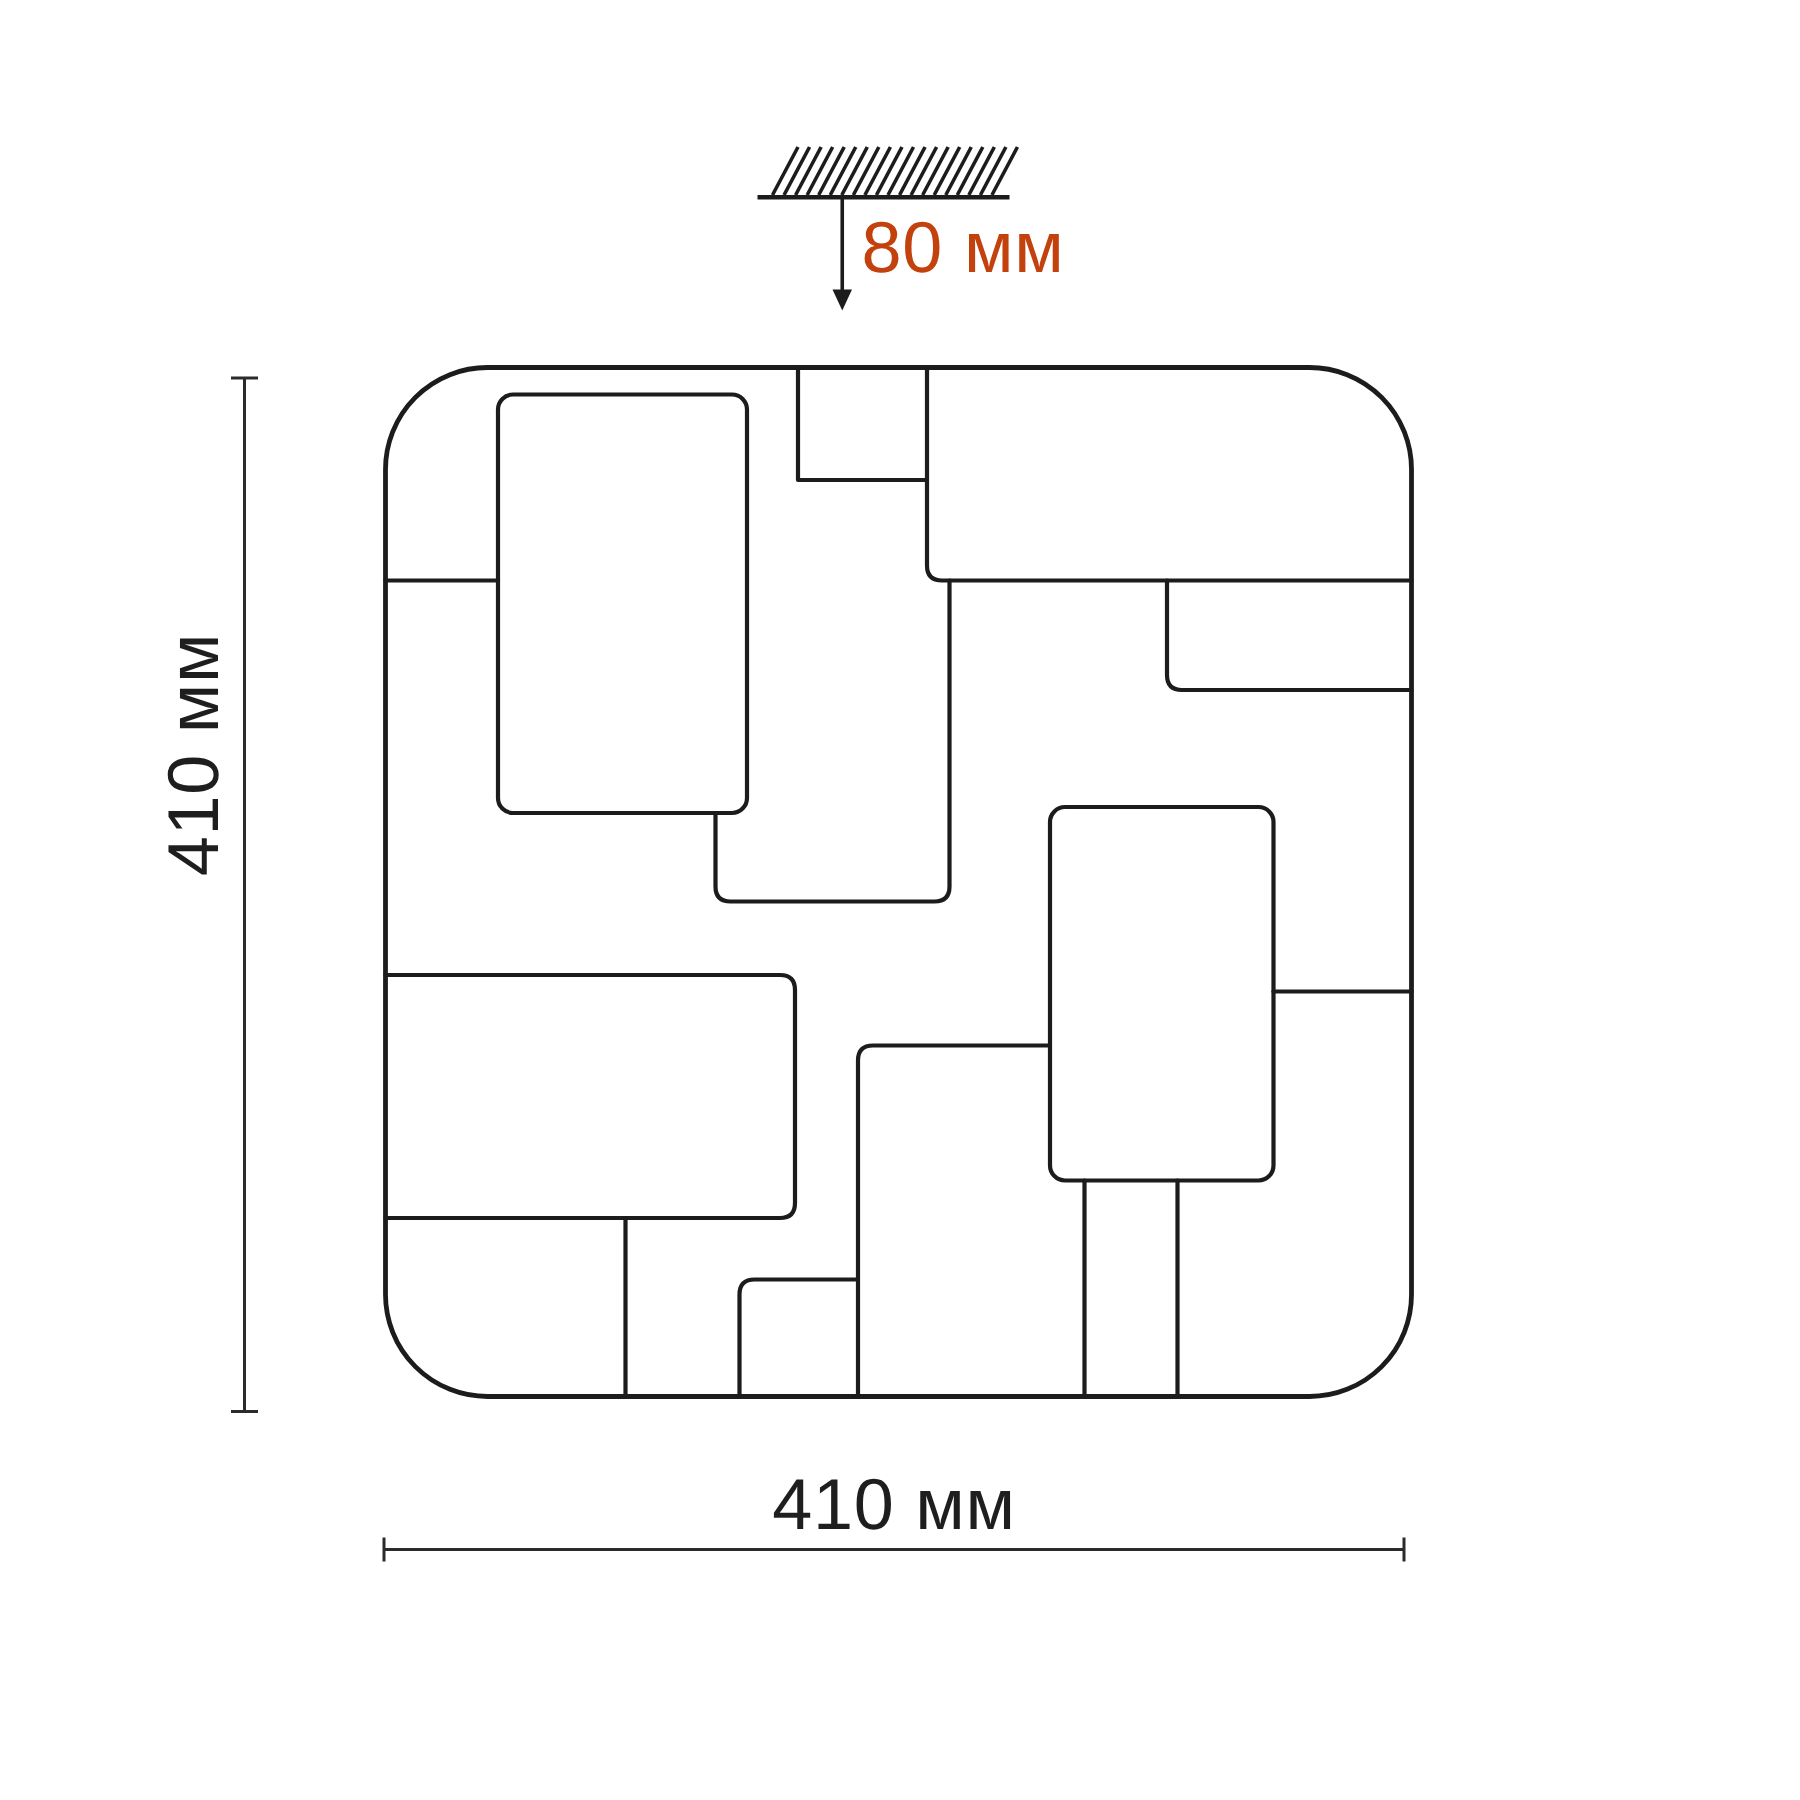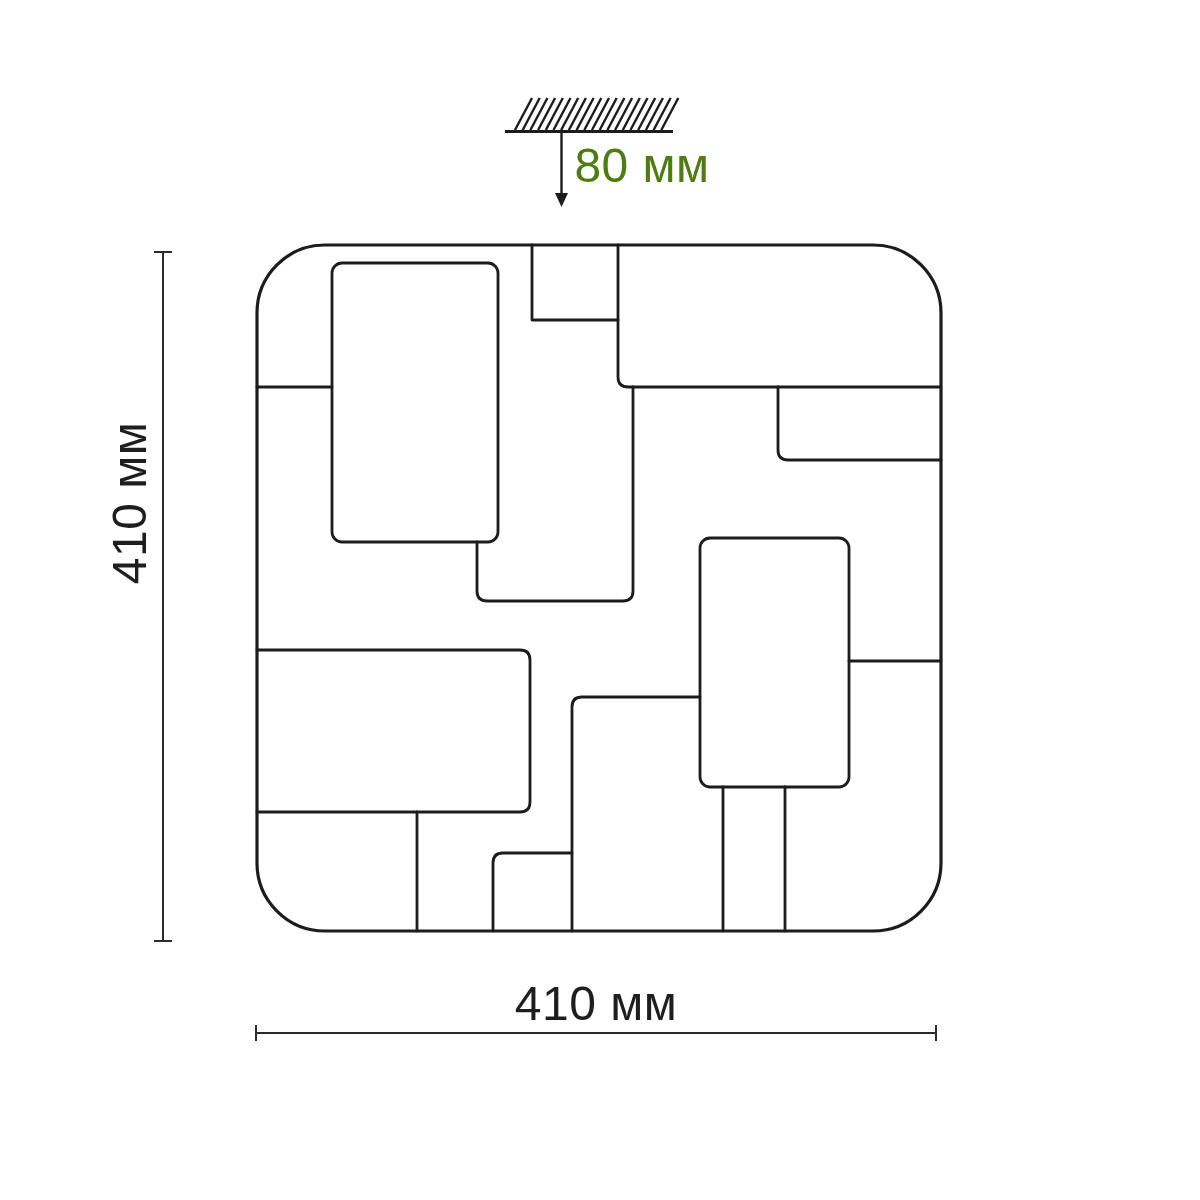--- a/index.html
+++ b/index.html
@@ -73,18 +73,18 @@
       <path d="M723,787 V931" fill="none" stroke="#1c1c1c" stroke-width="2.8" stroke-linecap="round" stroke-linejoin="round"></path>
       <path d="M785,787 V931" fill="none" stroke="#1c1c1c" stroke-width="2.8" stroke-linecap="round" stroke-linejoin="round"></path>
       <line x1="163" y1="252" x2="163" y2="941" stroke="#2b2b2b" stroke-width="2"></line>
       <line x1="154" y1="252" x2="172" y2="252" stroke="#2b2b2b" stroke-width="2"></line>
       <line x1="154" y1="941" x2="172" y2="941" stroke="#2b2b2b" stroke-width="2"></line>
       <line x1="256" y1="1033" x2="936" y2="1033" stroke="#2b2b2b" stroke-width="2"></line>
       <line x1="256" y1="1025" x2="256" y2="1041" stroke="#2b2b2b" stroke-width="2"></line>
       <line x1="936" y1="1025" x2="936" y2="1041" stroke="#2b2b2b" stroke-width="2"></line>
     </svg>
 
-  <div class="dim-label" id="mount-label" style="color: #4d7c0f;">80 мм</div>
+  <div class="dim-label" id="mount-label" style="color: #c2410c;">80 мм</div>
 
   <div class="dim-label rotated" id="height-label" style="color: rgb(30, 30, 30);">410 мм</div>
 
   <div class="dim-label" id="width-label" style="color: rgb(30, 30, 30);">410 мм</div>
 </div>
 
 </body></html>

